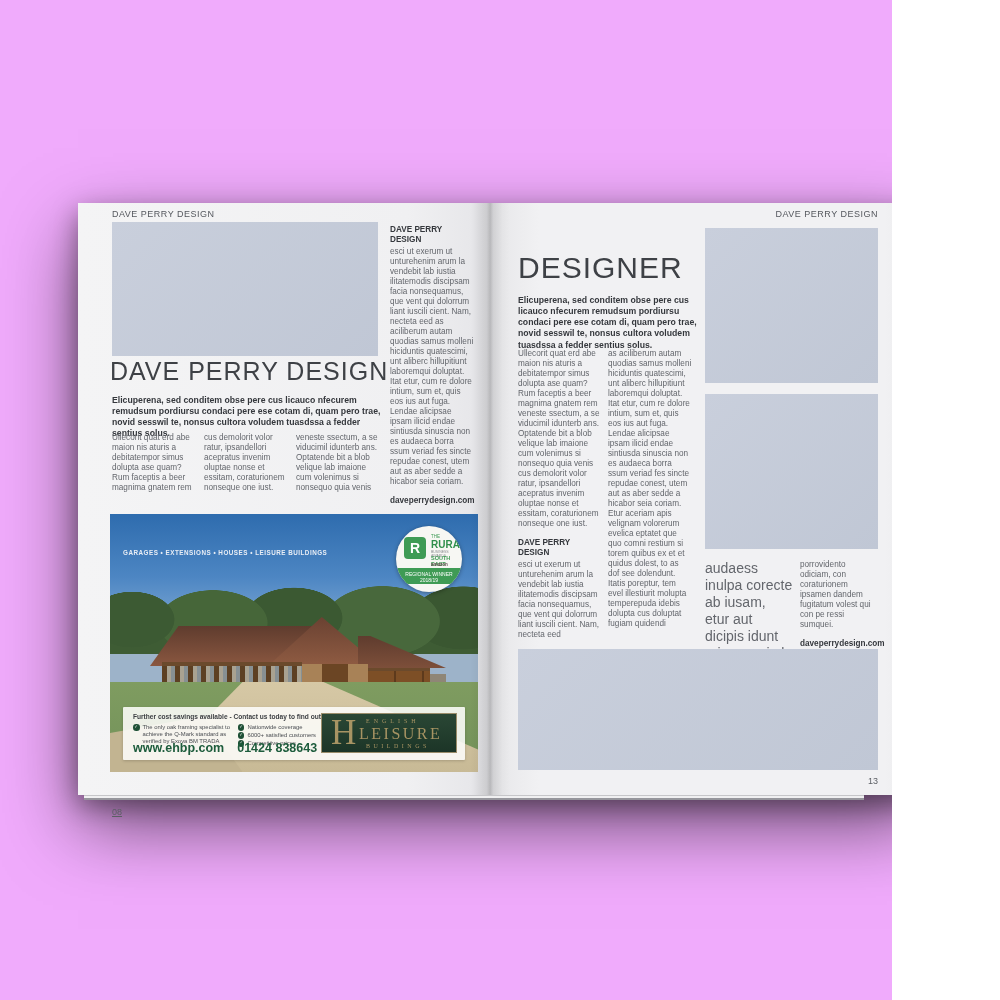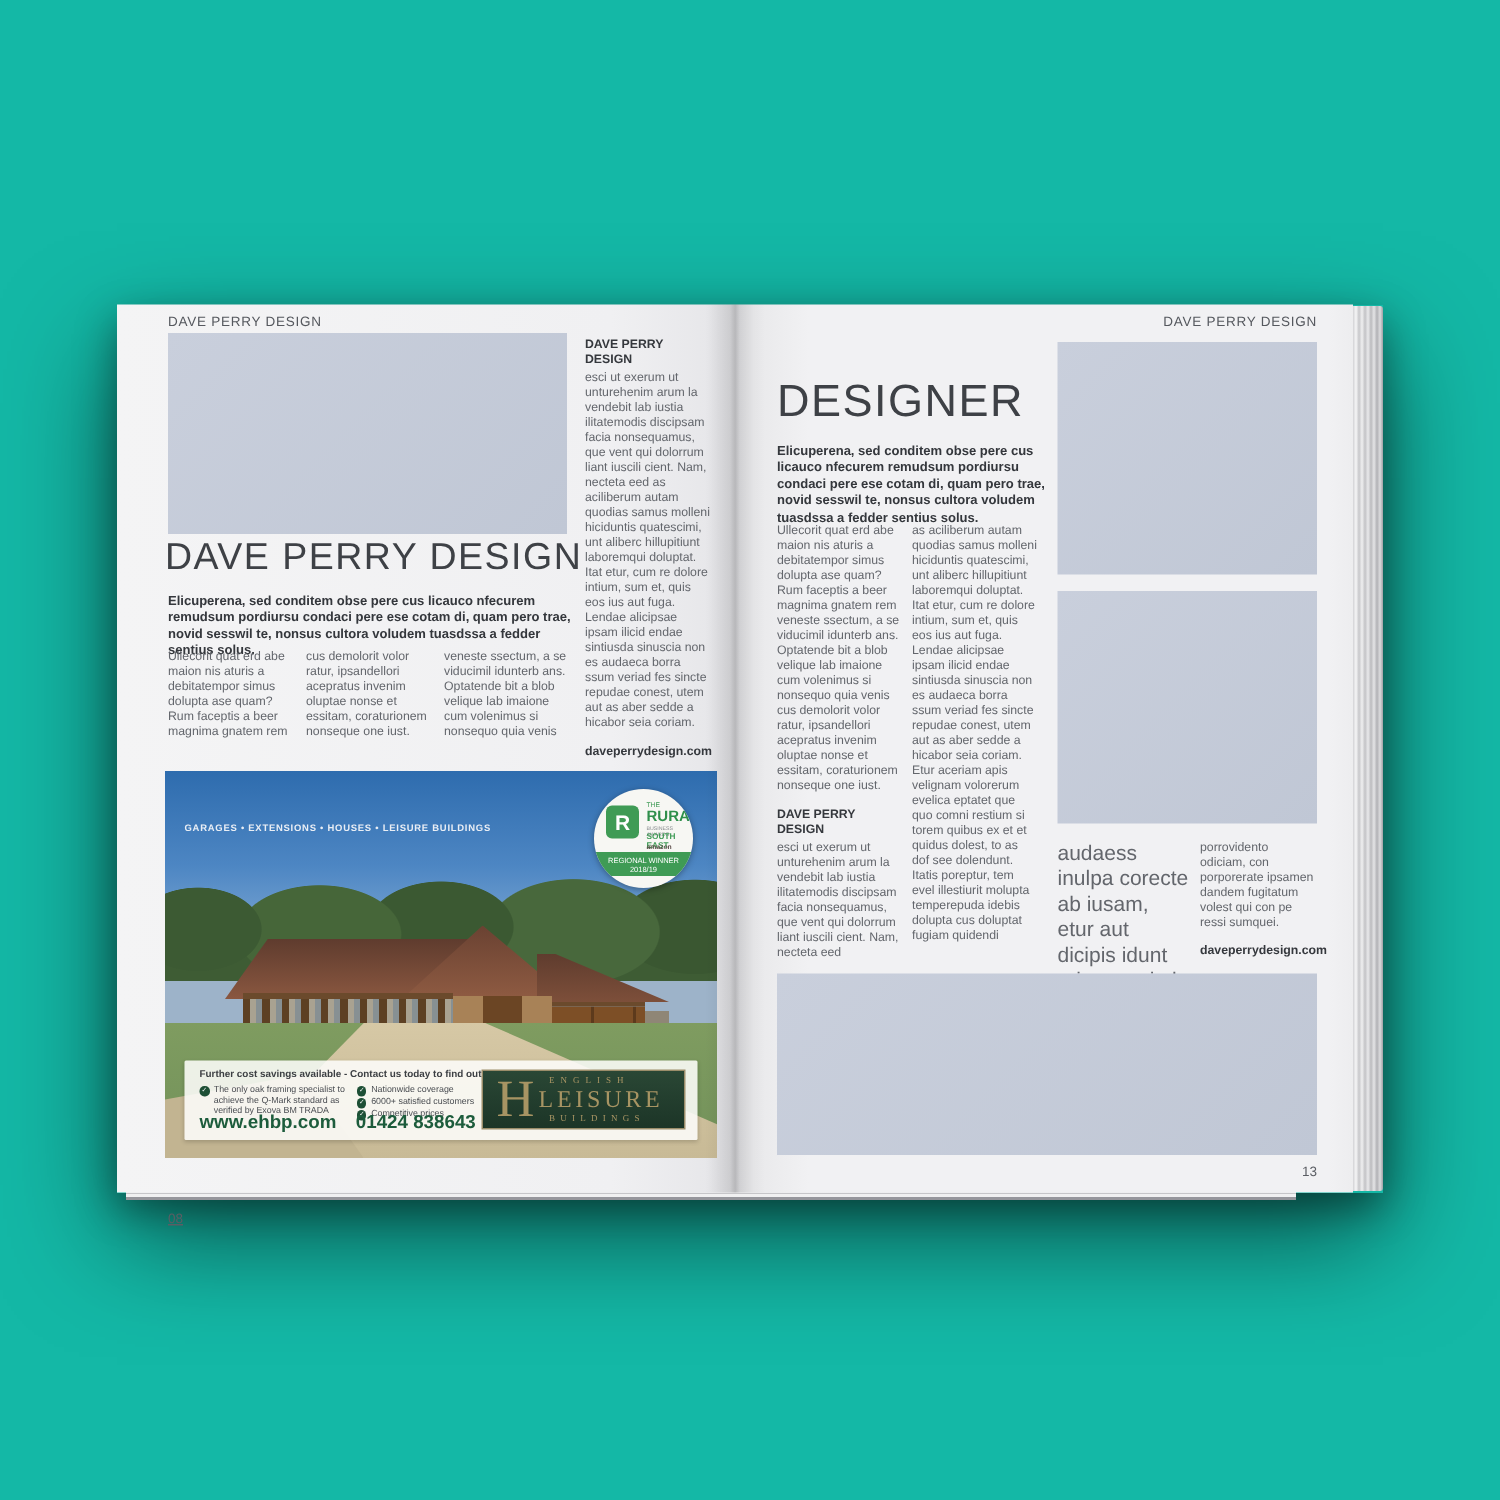--- a/index.html
+++ b/index.html
@@ -1,16 +1,16 @@
 <!DOCTYPE html>
 <html><head>
 <meta charset="utf-8">
 <style>
   html,body{margin:0;padding:0;}
-  .canvas{position:relative;width:1000px;height:1000px;background:#14b8a6;overflow:hidden;
+  .canvas{position:relative;width:892px;height:1000px;background:#f0abfc;overflow:hidden;
           font-family:"Liberation Sans",sans-serif;}
   .spread{position:absolute;left:78px;top:203px;width:844px;height:592px;
           box-shadow:0 30px 70px rgba(0,0,0,.55),0 10px 25px rgba(0,0,0,.40);}
   .bottom-stack{position:absolute;left:6px;bottom:-5px;width:780px;height:7px;z-index:0;
           background:linear-gradient(to bottom,#ececee 0 2px,#c6c6c9 2px 3px,#f0f0f1 3px 5px,#96969c 5px 7px);}
   .page{position:absolute;top:0;width:412px;height:592px;z-index:1;}
   .page-left{left:0;background:linear-gradient(to right,#f4f4f5 0%,#f0f0f2 80%,#e7e7ea 96%,#d9d9dc 100%);}
   .page-right{left:412px;background:linear-gradient(to right,#d7d7da 0%,#e9e9eb 3%,#f1f1f3 12%,#f1f1f3 96%,#ededef 100%);}
   .edge-stack{position:absolute;left:824px;top:1px;width:20px;height:590px;z-index:1;border-radius:0 2px 2px 0;
           background:linear-gradient(to right,#d2d2d5 0px,#f6f6f7 2px,#c7c7ca 4px,#efeff0 6px,#c2c2c5 8px,#e9e9eb 10px,#bbbbbe 12px,#e4e4e6 14px,#b1b1b5 16px,#dcdcde 18px,#9fa0a5 20px);}
@@ -217,21 +217,21 @@
       <div class="rp-col rp-col1">
         <div>Ullecorit quat erd abe maion nis aturis a debitatempor simus dolupta ase quam? Rum faceptis a beer magnima gnatem rem veneste ssectum, a se viducimil idunterb ans. Optatende bit a blob velique lab imaione cum volenimus si nonsequo quia venis cus demolorit volor ratur, ipsandellori acepratus invenim oluptae nonse et essitam, coraturionem nonseque one iust.</div>
         <div class="rp-subhead">DAVE PERRY DESIGN</div>
         <div>esci ut exerum ut unturehenim arum la vendebit lab iustia ilitatemodis discipsam facia nonsequamus, que vent qui dolorrum liant iuscili cient. Nam, necteta eed</div>
       </div>
       <div class="rp-col rp-col2">as aciliberum autam quodias samus molleni hiciduntis quatescimi, unt aliberc hillupitiunt laboremqui doluptat. Itat etur, cum re dolore intium, sum et, quis eos ius aut fuga. Lendae alicipsae ipsam ilicid endae sintiusda sinuscia non es audaeca borra ssum veriad fes sincte repudae conest, utem aut as aber sedde a hicabor seia coriam. Etur aceriam apis velignam volorerum evelica eptatet que quo comni restium si torem quibus ex et et quidus dolest, to as dof see dolendunt. Itatis poreptur, tem evel illestiurit molupta temperepuda idebis dolupta cus doluptat fugiam quidendi</div>
       <div class="ph ph-r1"></div>
       <div class="ph ph-r2"></div>
       <div class="rp-col3">audaess inulpa corecte ab iusam, etur aut dicipis idunt erionsequi ab ipsa pro delecus doluptiam sitatquis magnihit fugit plaut volupta</div>
       <div class="rp-col4">
-        <div>porrovidento odiciam, con porporerate ipsamen dandem fugitatum volest qui con pe ressi sumquei.</div>
+        <div>porrovidento odiciam, con coraturionem ipsamen dandem fugitatum volest qui con pe ressi sumquei.</div>
         <div class="rp-site">daveperrydesign.com</div>
       </div>
       <div class="ph ph-r-bottom"></div>
       <div class="pagenum" style="right:24px;top:573px;">13</div>
     </div>
 
     <div class="edge-stack"></div>
     <div class="spine"></div>
   </div>
 </div>

